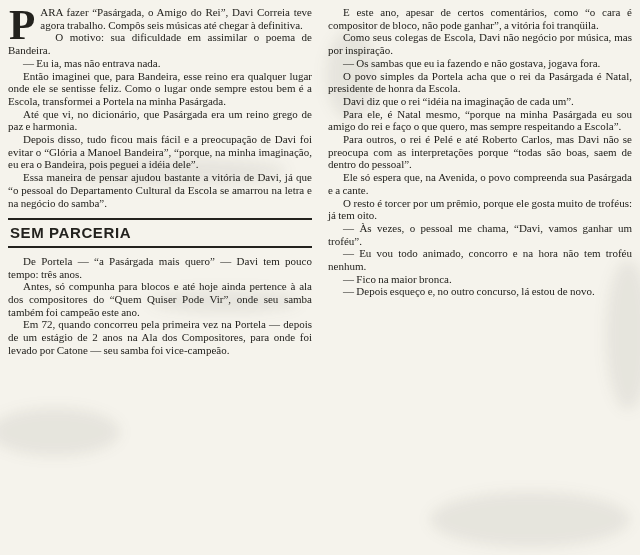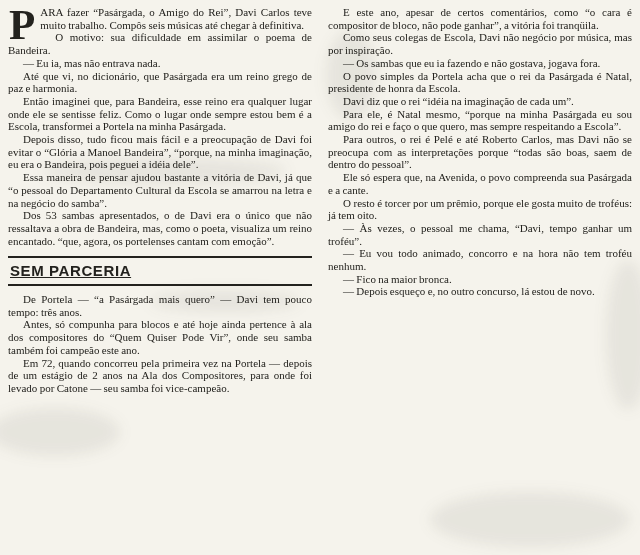--- a/index.html
+++ b/index.html
@@ -47,21 +47,20 @@
   .rule {
     height: 2px;
     background: var(--ink, #2a2924);
   }
   .section-title {
     margin: 7px 2px 6px 2px;
     font-family: "Liberation Sans", sans-serif;
     font-size: 15px;
     font-weight: bold;
     letter-spacing: 0.6px;
-    text-decoration: underline;
   }
   
   .blob {
     position: absolute;
     background: rgba(70, 64, 52, 0.08);
     border-radius: 50%;
     filter: blur(7px);
     pointer-events: none;
     z-index: 1;
   }
@@ -74,31 +73,30 @@
 </style>
 </head>
 <body>
 
 <div class="page">
 
   <div class="columns">
 
     <div class="col">
       <p class="para lead">
-        <span class="dropcap">P</span><span>ARA fazer “Pasárgada, o Amigo do Rei”, Davi Carlos teve muito trabalho. Compôs seis músicas até chegar à definitiva.</span>
+        <span class="dropcap">P</span><span>ARA fazer “Pasárgada, o Amigo do Rei”, Davi Correia teve agora trabalho. Compôs seis músicas até chegar à definitiva.</span>
       </p>
 
       <div>
           <p class="para">O motivo: sua dificuldade em assimilar o poema de Bandeira.</p>
           <p class="para">— Eu ia, mas não entrava nada.</p>
+          <p class="para">Então imaginei que, para Bandeira, esse reino era qualquer lugar onde ele se sentisse feliz. Como o lugar onde sempre estou bem é a Escola, transformei a Portela na minha Pasárgada.</p>
           <p class="para">Até que vi, no dicionário, que Pasárgada era um reino grego de paz e harmonia.</p>
-          <p class="para">Então imaginei que, para Bandeira, esse reino era qualquer lugar onde ele se sentisse feliz. Como o lugar onde sempre estou bem é a Escola, transformei a Portela na minha Pasárgada.</p>
           <p class="para">Depois disso, tudo ficou mais fácil e a preocupação de Davi foi evitar o “Glória a Manoel Bandeira”, “porque, na minha imaginação, eu era o Bandeira, pois peguei a idéia dele”.</p>
           <p class="para">Essa maneira de pensar ajudou bastante a vitória de Davi, já que “o pessoal do Departamento Cultural da Escola se amarrou na letra e na negócio do samba”.</p>
-          <p class="para">Dos 53 sambas apresentados, o de Davi era o único que não ressaltava a obra de Bandeira, mas, como o poeta, visualiza um reino encantado. “que, agora, os portelenses cantam com emoção”.</p>
         </div>
 
       <div class="section-header">
         <div class="rule"></div>
         <h2 class="section-title">SEM PARCERIA</h2>
         <div class="rule"></div>
       </div>
 
       <div>
           <p class="para">De Portela — “a Pasárgada mais quero” — Davi tem pouco tempo: três anos.</p>
@@ -111,21 +109,21 @@
       <div>
           <p class="para">E este ano, apesar de certos comentários, como “o cara é compositor de bloco, não pode ganhar”, a vitória foi tranqüila.</p>
           <p class="para">Como seus colegas de Escola, Davi não negócio por música, mas por inspiração.</p>
           <p class="para">— Os sambas que eu ia fazendo e não gostava, jogava fora.</p>
           <p class="para">O povo simples da Portela acha que o rei da Pasárgada é Natal, presidente de honra da Escola.</p>
           <p class="para">Davi diz que o rei “idéia na imaginação de cada um”.</p>
           <p class="para">Para ele, é Natal mesmo, “porque na minha Pasárgada eu sou amigo do rei e faço o que quero, mas sempre respeitando a Escola”.</p>
           <p class="para">Para outros, o rei é Pelé e até Roberto Carlos, mas Davi não se preocupa com as interpretações porque “todas são boas, saem de dentro do pessoal”.</p>
           <p class="para">Ele só espera que, na Avenida, o povo compreenda sua Pasárgada e a cante.</p>
           <p class="para">O resto é torcer por um prêmio, porque ele gosta muito de troféus: já tem oito.</p>
-          <p class="para">— Às vezes, o pessoal me chama, “Davi, tempo ganhar um troféu”.</p>
+          <p class="para">— Às vezes, o pessoal me chama, “Davi, vamos ganhar um troféu”.</p>
           <p class="para">— Eu vou todo animado, concorro e na hora não tem troféu nenhum.</p>
           <p class="para">— Fico na maior bronca.</p>
           <p class="para">— Depois esqueço e, no outro concurso, lá estou de novo.</p>
         </div>
     </div>
 
   </div>
 
   <div class="blob b1"></div>
   <div class="blob b2"></div>

